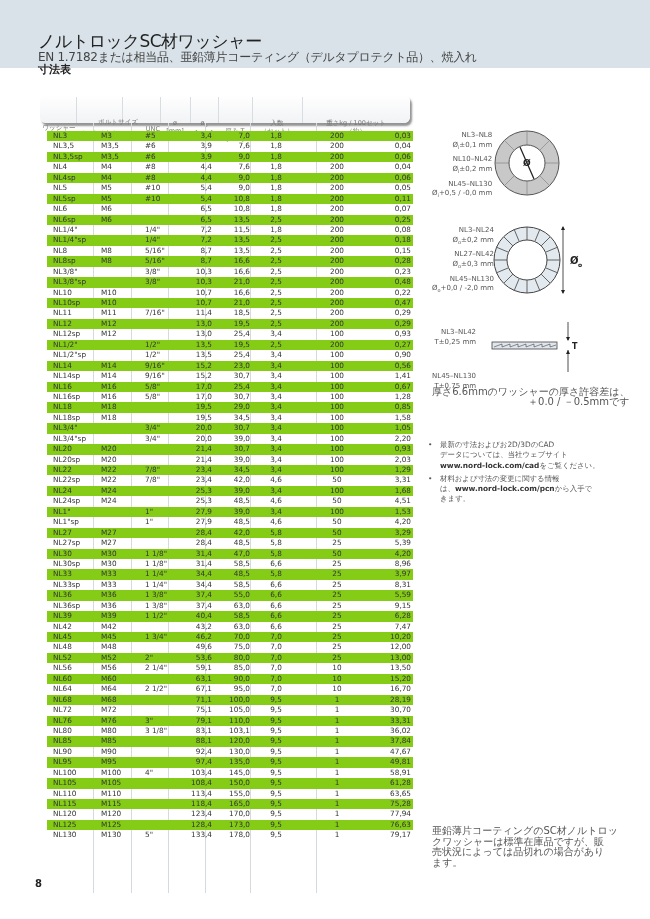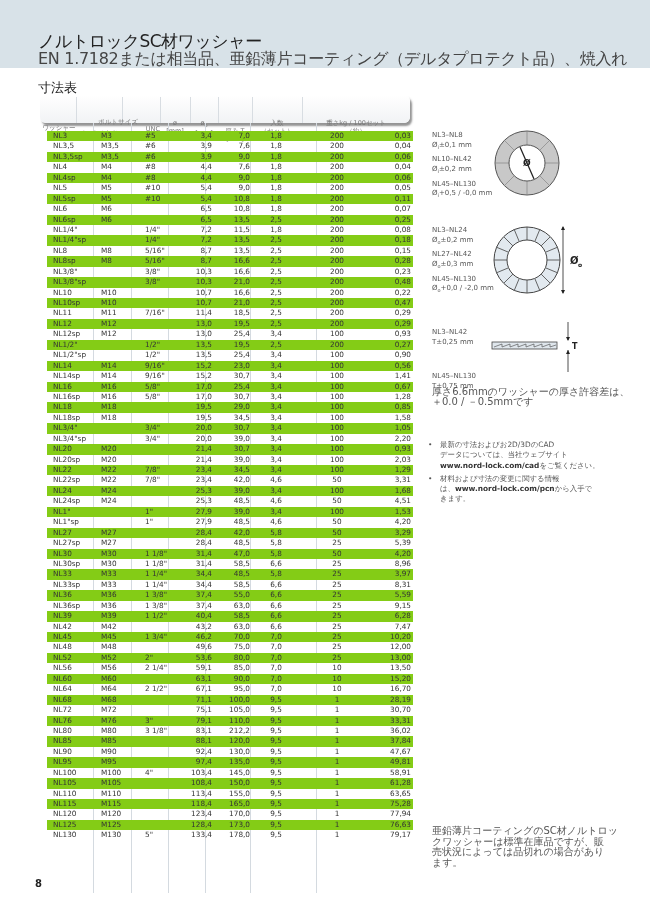--- a/index.html
+++ b/index.html
@@ -1,21 +1,21 @@
 <!DOCTYPE html>
 <html><head>
 <meta charset="utf-8">
 <style>
   html, body { margin:0; padding:0; }
   body { width:650px; height:919px; background:#ffffff; position:relative; overflow:hidden;
          font-family:"DejaVu Sans", "Liberation Sans", sans-serif; color:#333; }
   .header-band { position:absolute; left:0; top:0; width:650px; height:68px; background:#d8e2e8; }
   .title { position:absolute; left:38px; top:30px; font-size:17px; color:#222; letter-spacing:-0.5px; white-space:nowrap; }
-  .subtitle { position:absolute; left:38px; top:49px; font-size:16px; color:#444; letter-spacing:-0.3px; white-space:nowrap; }
-  .section-title { position:absolute; left:38px; top:79px; font-size:13px; font-weight:normal; color:#222; }
+  .subtitle { position:absolute; left:38px; top:49px; font-size:12px; color:#444; letter-spacing:-0.3px; white-space:nowrap; }
+  .section-title { position:absolute; left:38px; top:62px; font-size:11px; font-weight:bold; color:#222; }
 
   .thead { position:absolute; left:40px; top:95px; width:370px; height:28px;
            background:linear-gradient(#ffffff,#f1f3f5); border-radius:6px;
            box-shadow: 2px 3px 2px rgba(60,60,60,0.55); }
   .th { position:absolute; font-size:6.5px; color:#777; text-align:center; line-height:8px; white-space:nowrap;margin-top:20px; }
   .thead .vline { position:absolute; top:2px; width:1px; height:26px; background:#d8dde2; }
 
   .tbody { position:absolute; left:47px; top:131px; width:366px; }
   .row { position:relative; height:10.44px; font-size:7.3px; color:#333; line-height:10.44px; }
   .row.alt { background:#84cc16; }
@@ -23,21 +23,21 @@
   .c0 { left:6px; }
   .c1 { left:54px; }
   .c2 { left:98px; }
   .c3 { left:134px; width:31px; text-align:right; }
   .c4 { left:175px; width:28px; text-align:right; }
   .c5 { left:219px; width:20px; text-align:center; }
   .c6 { left:270px; width:40px; text-align:center; }
   .c7 { left:318px; width:46px; text-align:right; }
   .colline { position:absolute; top:123px; width:1px; height:770px; background:#d4dae0; }
 
-  .note { position:absolute; font-size:7px; color:#555; line-height:9.5px; white-space:nowrap; }
+  .note { position:absolute; font-size:7px; color:#555; line-height:9.5px; white-space:nowrap;text-align:right; }
   .sub { font-size:5px; vertical-align:sub; }
   .bullets { position:absolute; left:428px; top:440px; font-size:7.4px; color:#555; line-height:10.3px; }
   .bullet-item { position:relative; padding-left:12px; margin-bottom:3px; white-space:nowrap; }
   .bullet-item .dot { position:absolute; left:0; top:0; }
   .bold { font-weight:bold; color:#333; }
   .footnote { position:absolute; left:432px; top:826px; font-size:10px; color:#555; line-height:10.5px; white-space:nowrap; }
   .page-num { position:absolute; left:35px; top:878px; font-size:10px; font-weight:bold; color:#222; }
   .diagram { position:absolute; }
 </style>
 </head>
@@ -661,21 +661,21 @@
       <span class="cell c4">110,0</span>
       <span class="cell c5">9,5</span>
       <span class="cell c6">1</span>
       <span class="cell c7">33,31</span>
     </div>
     <div class="row">
       <span class="cell c0">NL80</span>
       <span class="cell c1">M80</span>
       <span class="cell c2">3 1/8"</span>
       <span class="cell c3">83,1</span>
-      <span class="cell c4">212,2</span>
+      <span class="cell c4">103,1</span>
       <span class="cell c5">9,5</span>
       <span class="cell c6">1</span>
       <span class="cell c7">36,02</span>
     </div>
     <div class="row alt">
       <span class="cell c0">NL85</span>
       <span class="cell c1">M85</span>
       <span class="cell c2"></span>
       <span class="cell c3">88,1</span>
       <span class="cell c4">120,0</span>

